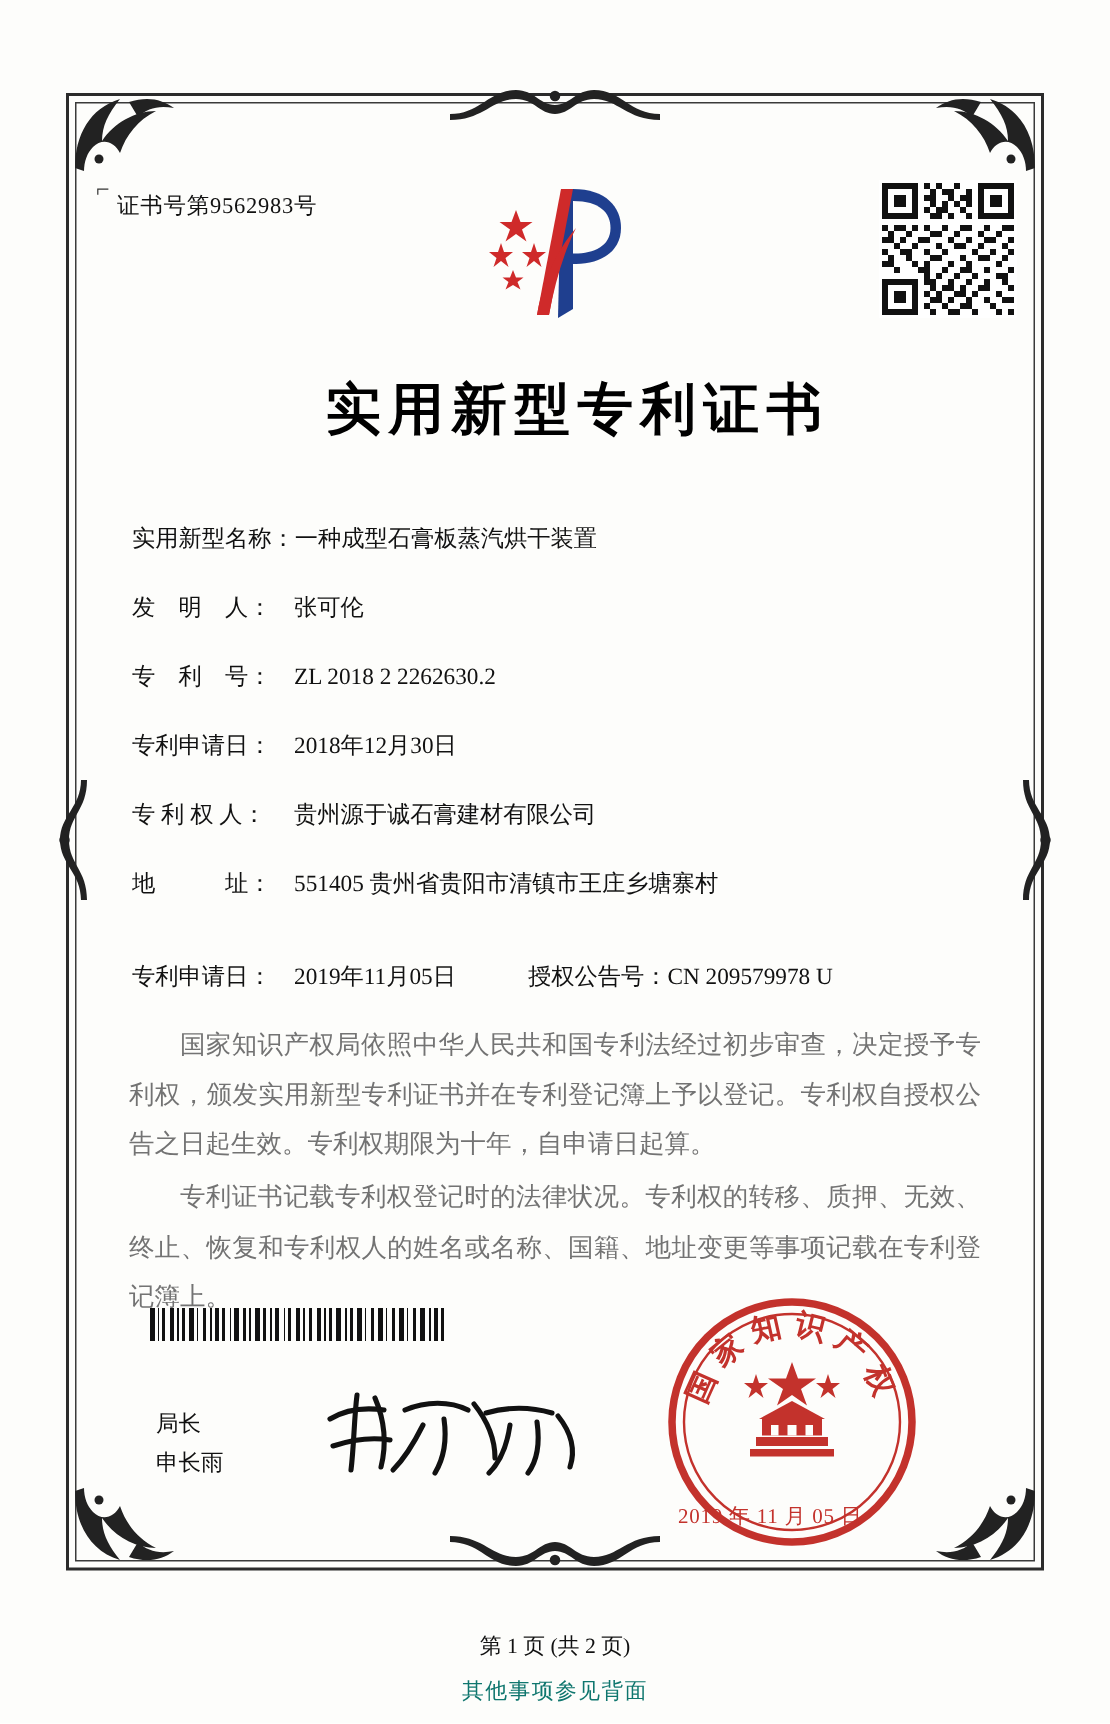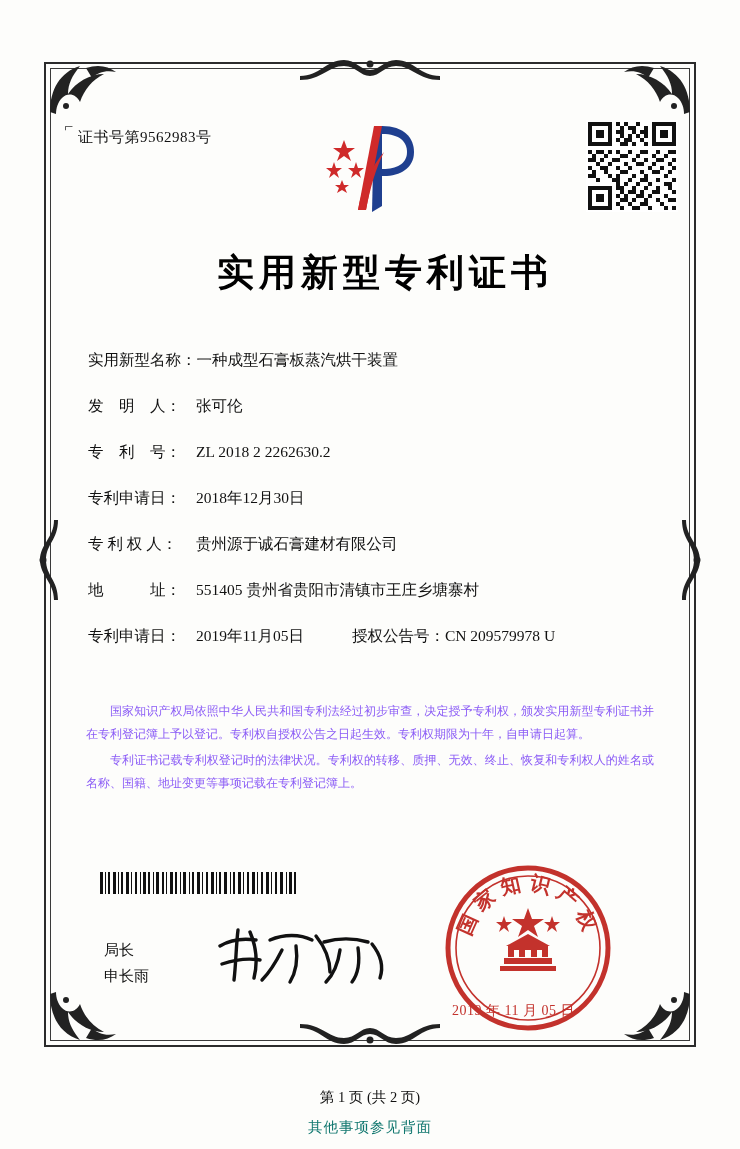--- a/index.html
+++ b/index.html
@@ -128,30 +128,31 @@
   .field-label {
     display: inline-block;
     min-width: 108px;
   }
   .field-value {
     display: inline;
   }
   .field-row.inline-pair .second-label {
     display: inline-block;
     margin-left: 48px;
+    margin-top: 16px;
   }
 
   
   .body-text {
     position: absolute;
-    left: 86px; top: 700px;
+    left: 86px; top: 680px;
     width: 568px;
-    font-size: 12px;
+    font-size: 17px;
     line-height: 1.95;
-    color: #8b5cf6;
+    color: #737373;
     text-align: justify;
   }
   .body-text p {
     margin: 0 0 2px 0;
     text-indent: 2em;
   }
 
   
   .barcode {
     position: absolute;

